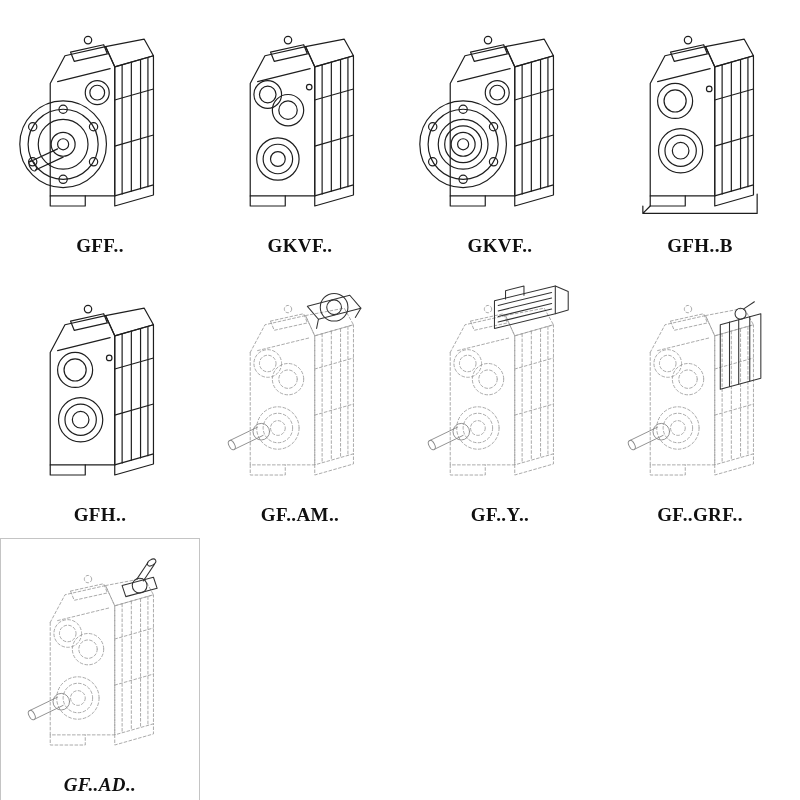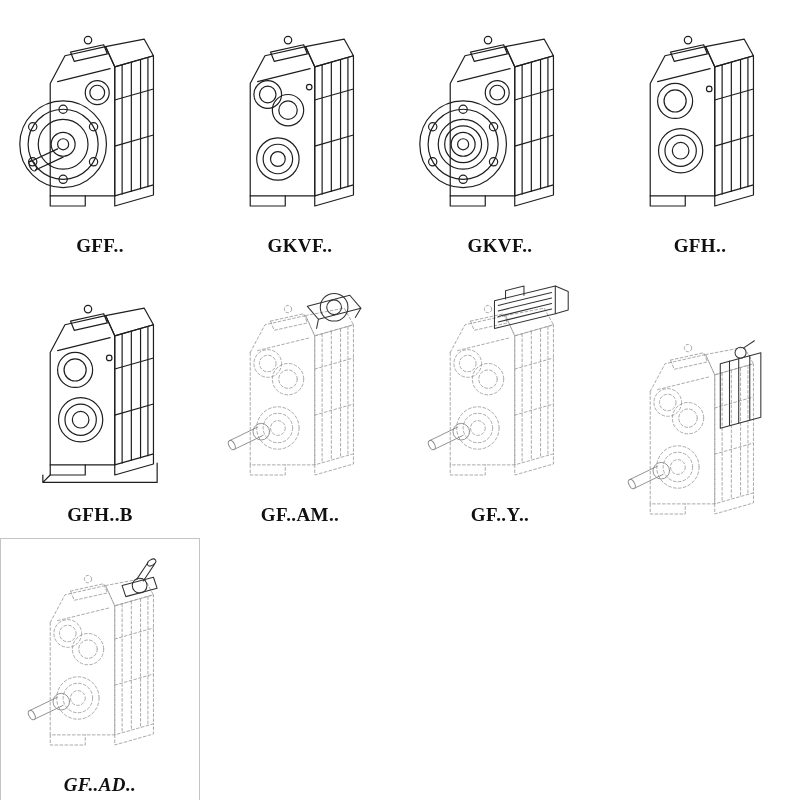--- a/index.html
+++ b/index.html
@@ -135,34 +135,34 @@
     <svg class="fig" viewBox="0 0 180 230" aria-label="gearbox-flange-hollow-icon">
       <use href="#gb-body"></use>
         <use href="#gb-topbore"></use>
         <use href="#gb-flange"></use>
       <circle cx="50" cy="150" r="20"></circle>
     </svg>
     <figcaption class="label">GKVF..</figcaption>
   </figure>
 
   <figure class="cell">
-    <svg class="fig" viewBox="0 0 180 230" aria-label="gearbox-foot-mount-icon">
-      <use href="#gb-body"></use>
-        <use href="#gb-bores"></use>
-    </svg>
-    <figcaption class="label">GFH..</figcaption>
-  </figure>
-
-  <figure class="cell">
     <svg class="fig" viewBox="0 0 180 230" aria-label="gearbox-foot-mount-base-icon">
       <use href="#gb-body"></use>
         <use href="#gb-bores"></use>
         <use href="#gb-base"></use>
     </svg>
     <figcaption class="label">GFH..B</figcaption>
+  </figure>
+
+  <figure class="cell">
+    <svg class="fig" viewBox="0 0 180 230" aria-label="gearbox-foot-mount-icon">
+      <use href="#gb-body"></use>
+        <use href="#gb-bores"></use>
+    </svg>
+    <figcaption class="label">GFH..</figcaption>
   </figure>
 
   <figure class="cell">
     <svg class="fig phantom" viewBox="0 0 180 230" aria-label="gearbox-phantom-motor-flange-icon">
       <use href="#gb-body"></use>
         <use href="#gb-twinbores"></use>
       <g class="mid">
           <use href="#gb-pshaft"></use>
         </g>
       <g class="hard">
@@ -201,20 +201,21 @@
       <g class="mid">
           <use href="#gb-pshaft"></use>
         </g>
       <g class="hard">
         <path d="M112 54 L156 42 L156 112 L112 124 Z"></path>
         <path d="M122 51 L122 121 M132 48.5 L132 118.5 M144 45 L144 115"></path>
         <circle cx="134" cy="42" r="6"></circle>
         <path d="M137 37 L149 29"></path>
       </g>
     </svg>
+    <figcaption class="label">GF..GRF..</figcaption>
   </figure>
 
   <figure class="cell boxed">
     <svg class="fig phantom" viewBox="0 0 180 230" aria-label="gearbox-phantom-input-shaft-icon">
       <use href="#gb-body"></use>
         <use href="#gb-twinbores"></use>
       <g class="mid">
           <use href="#gb-pshaft"></use>
         </g>
       <g class="hard">

